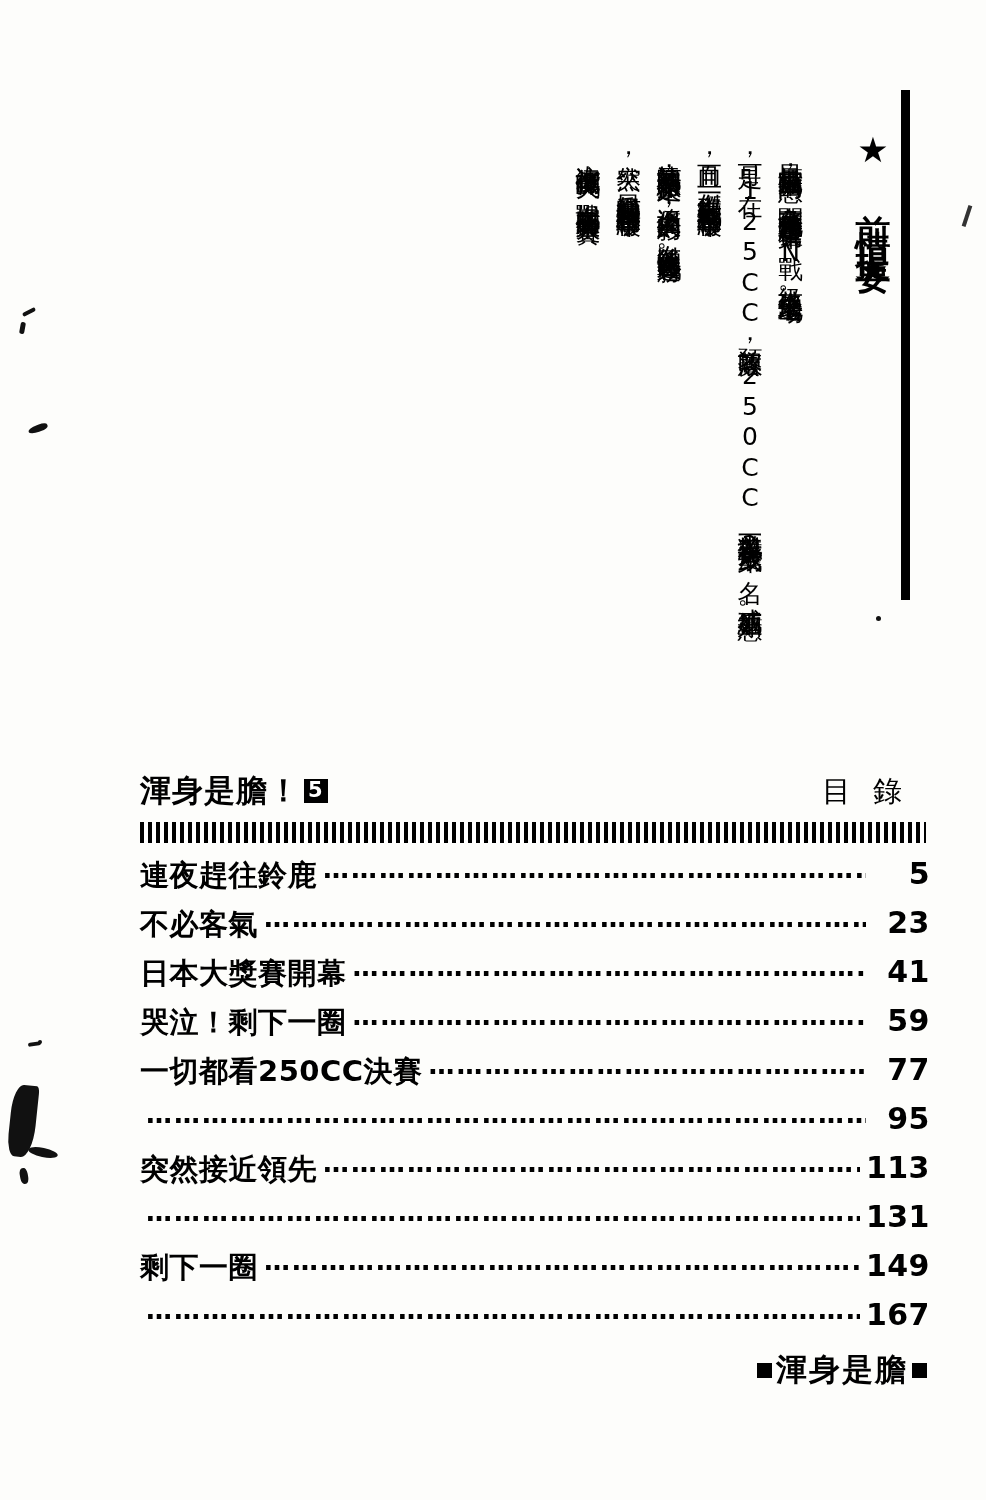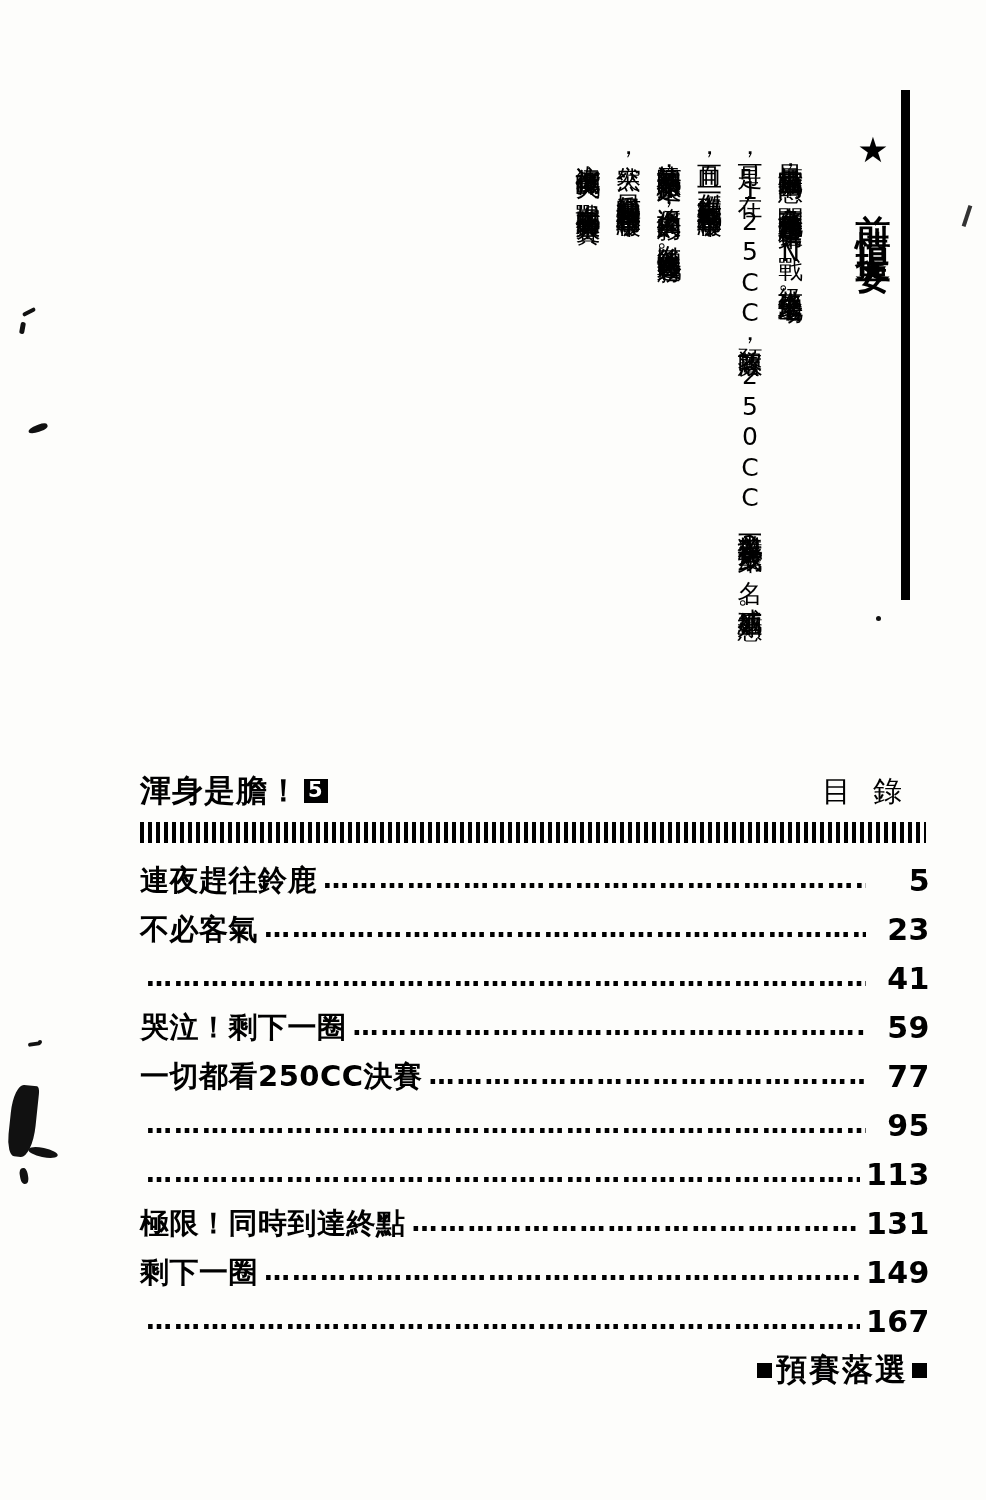--- a/index.html
+++ b/index.html
@@ -142,21 +142,21 @@
   }
 
   .toc-list {
     position: absolute;
     left: 20px;
     top: 86px;
     width: 790px;
   }
   .toc-row {
     display: flex;
-    align-items: center;
+    align-items: flex-start;
     height: 49px;
     font-size: 29px;
     font-weight: bold;
     letter-spacing: 0.5px;
   }
   .toc-row .t {
     white-space: nowrap;
   }
   .toc-row .dots {
     flex: 1;
@@ -243,20 +243,21 @@
         <span class="pg">5</span>
       </div>
 
       <div class="toc-row">
         <span class="t">不必客氣</span>
         <span class="dots">……………………………………………………………………………………………</span>
         <span class="pg">23</span>
       </div>
 
       <div class="toc-row">
+        <span class="t">日本大獎賽開幕</span>
         <span class="dots">……………………………………………………………………………………………</span>
         <span class="pg">41</span>
       </div>
 
       <div class="toc-row">
         <span class="t">哭泣！剩下一圈</span>
         <span class="dots">……………………………………………………………………………………………</span>
         <span class="pg">59</span>
       </div>
 
@@ -265,45 +266,45 @@
         <span class="dots">……………………………………………………………………………………………</span>
         <span class="pg">77</span>
       </div>
 
       <div class="toc-row">
         <span class="dots">……………………………………………………………………………………………</span>
         <span class="pg">95</span>
       </div>
 
       <div class="toc-row">
+        <span class="t">突然接近領先</span>
         <span class="dots">……………………………………………………………………………………………</span>
         <span class="pg">113</span>
       </div>
 
       <div class="toc-row">
-        <span class="t">極限！同時到達終點</span>
         <span class="dots">……………………………………………………………………………………………</span>
         <span class="pg">131</span>
       </div>
 
       <div class="toc-row">
         <span class="t">剩下一圈</span>
         <span class="dots">……………………………………………………………………………………………</span>
         <span class="pg">149</span>
       </div>
 
       <div class="toc-row">
         <span class="dots">……………………………………………………………………………………………</span>
         <span class="pg">167</span>
       </div>
 
     </div>
   </div>
 
-  <div class="author"><span class="sq"></span><span>預賽落選</span><span class="sq"></span></div>
+  <div class="author"><span class="sq"></span><span>渾身是膽</span><span class="sq"></span></div>
 
   <div class="blot b1"></div>
   <div class="blot b2"></div>
   <div class="blot b3"></div>
   <div class="blot b4"></div>
   <div class="blot b5"></div>
   <div class="blot b6"></div>
   <div class="blot b7"></div>
   <div class="blot b8"></div>
   <div class="blot b9"></div>

